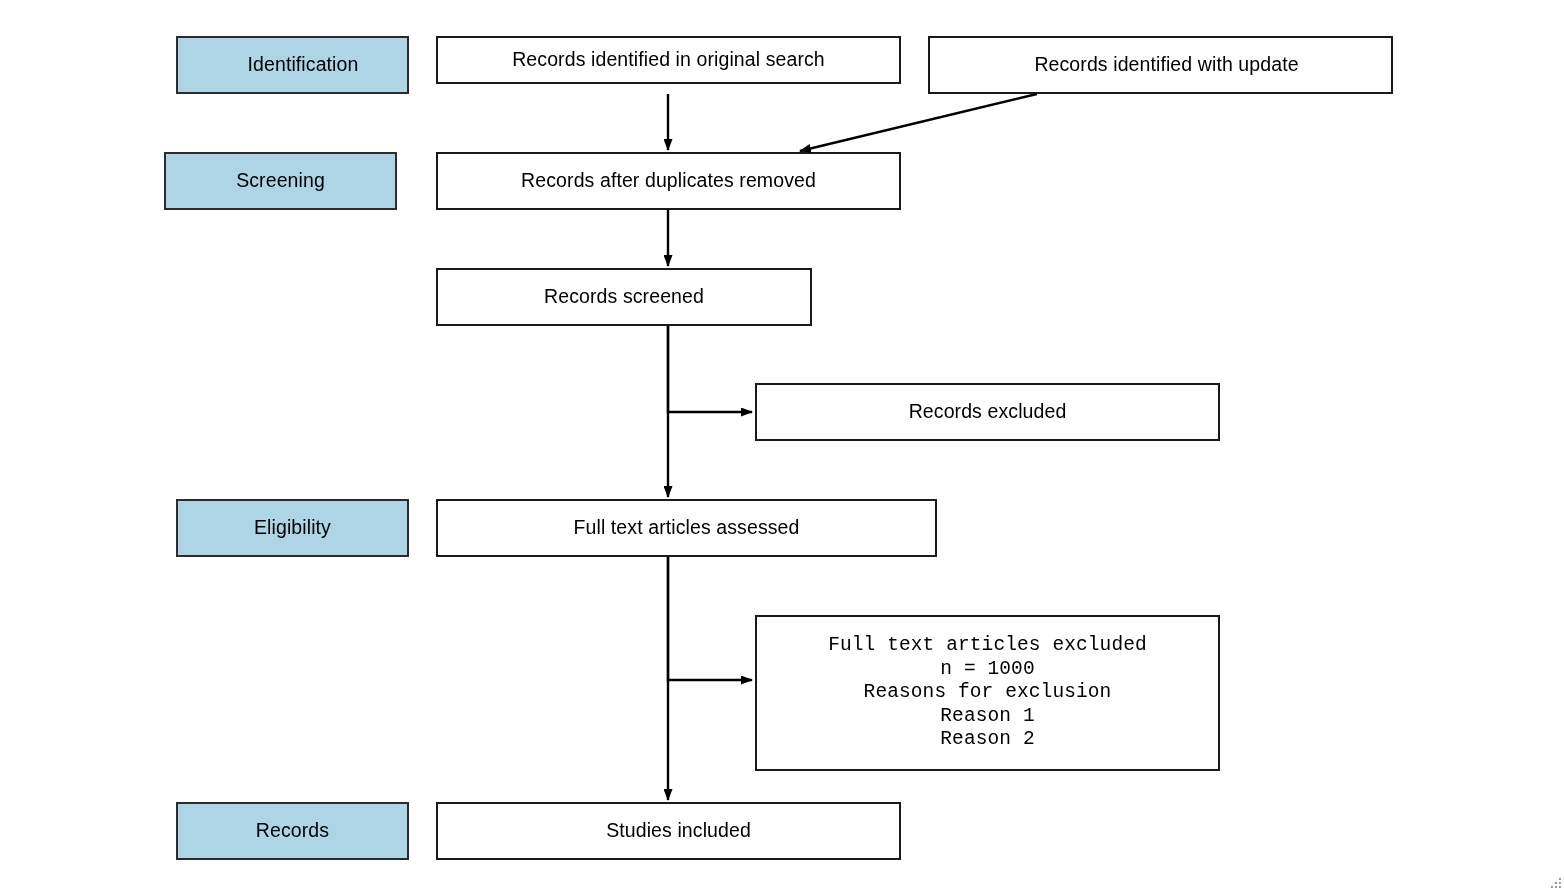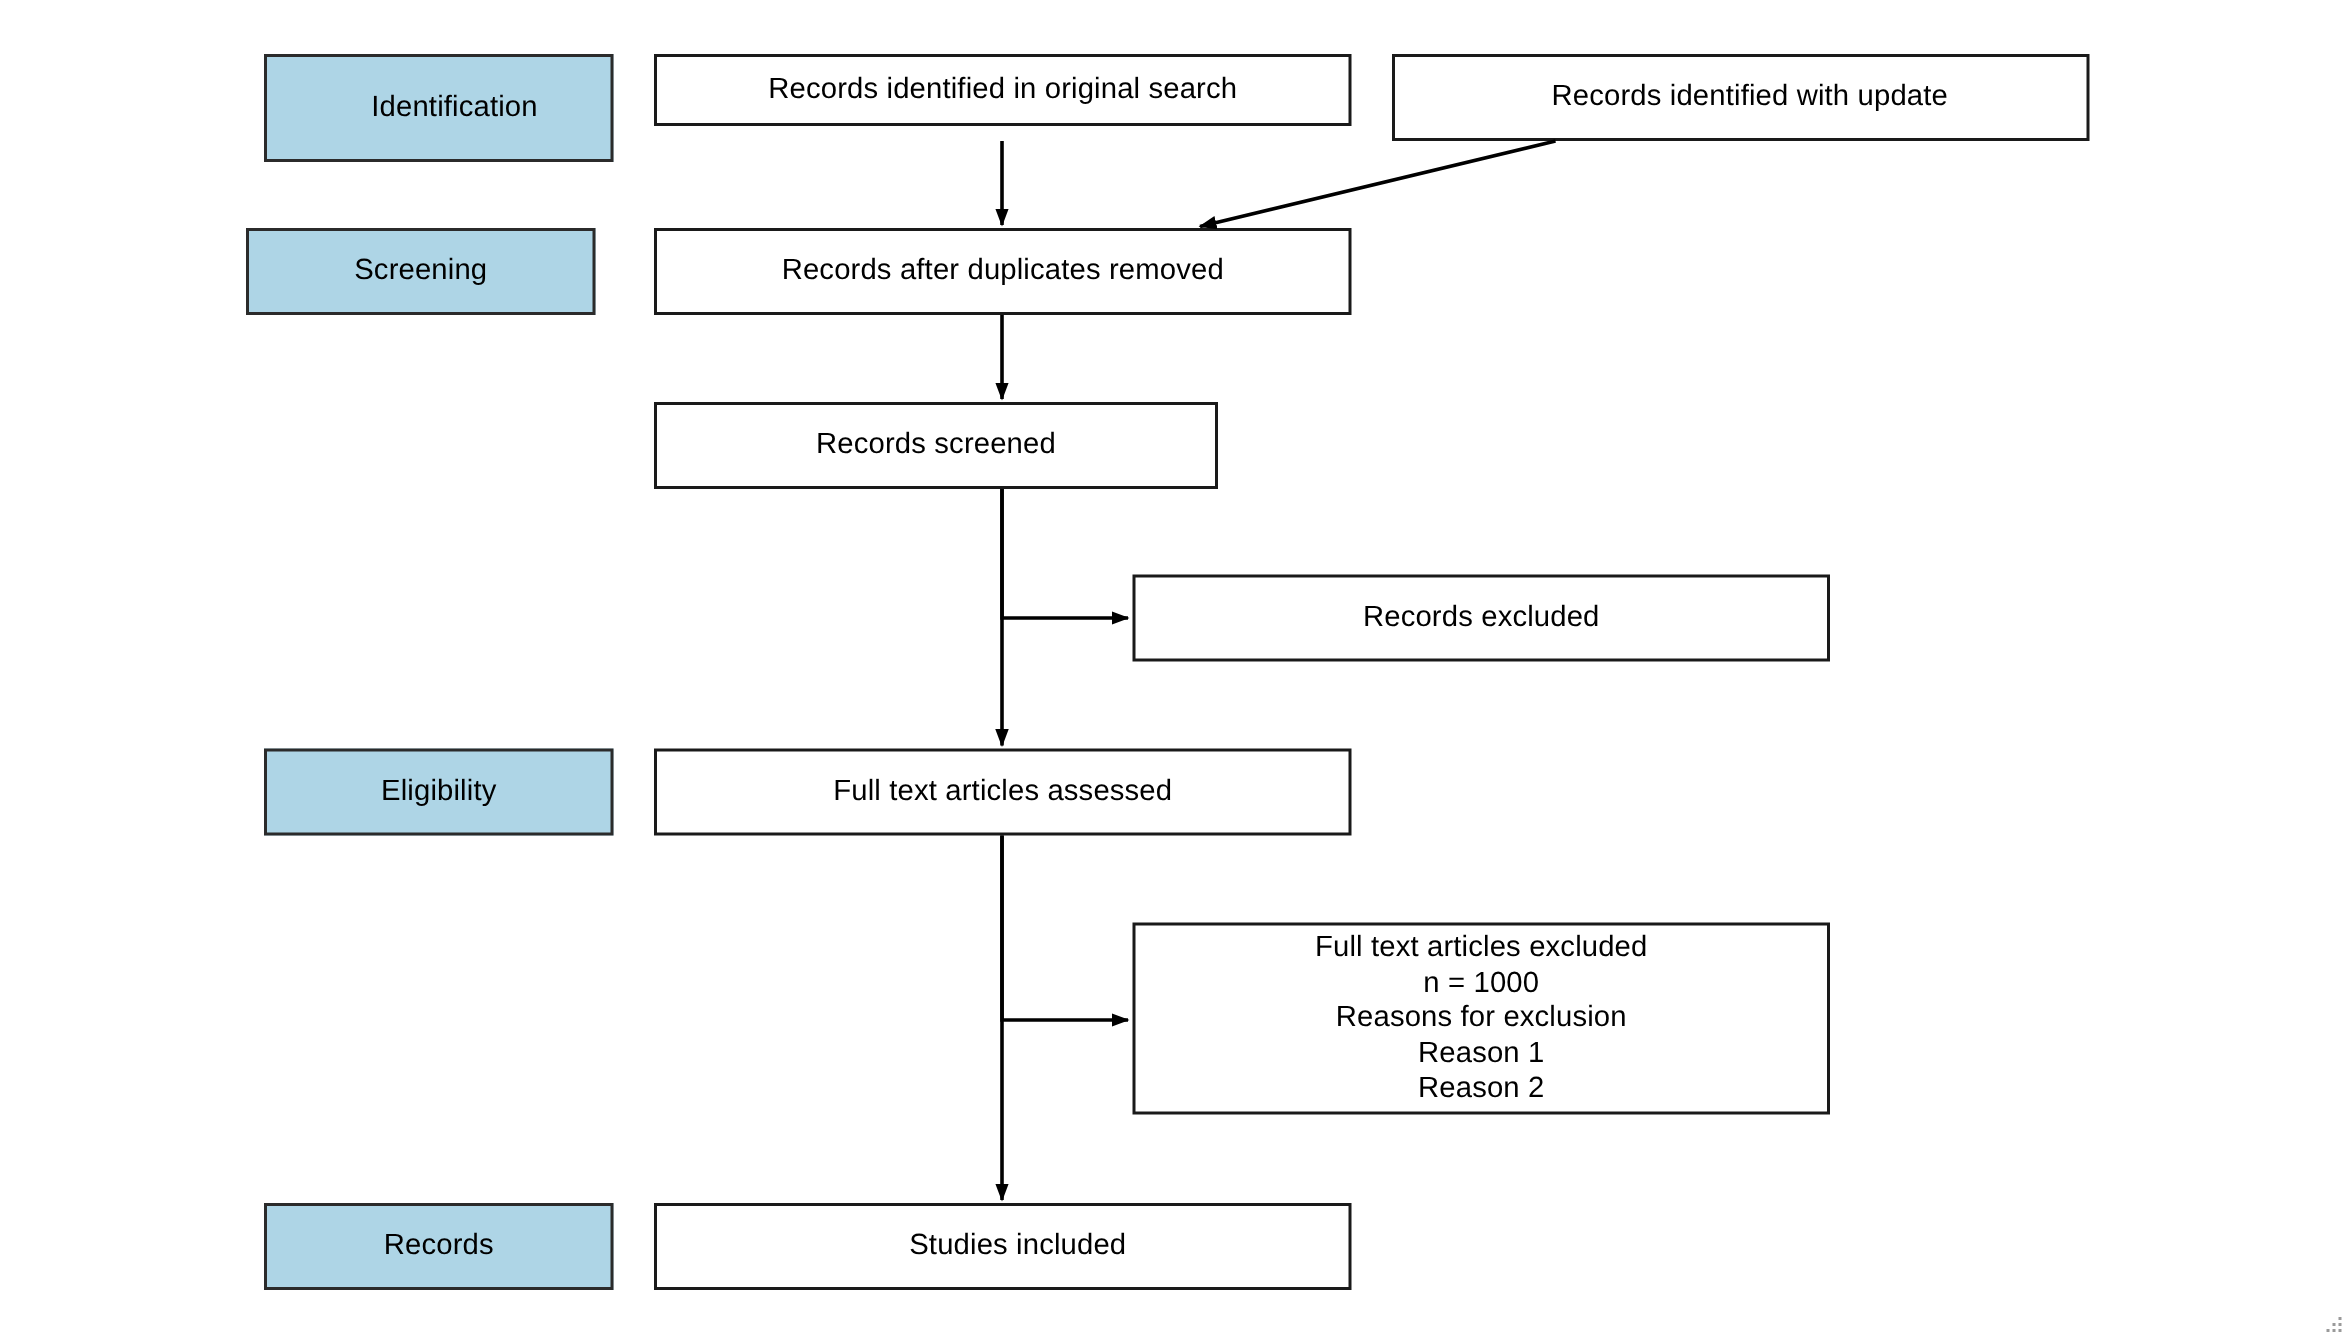--- a/index.html
+++ b/index.html
@@ -56,21 +56,21 @@
     bottom: 2px;
     width: 14px;
     height: 14px;
   }
 </style>
 </head>
 <body>
 
 <div id="canvas">
 
-  <div class="node stage" style="left:176px; top:36px; width:233px; height:72px;padding-left:21px;">
+  <div class="node stage" style="left:176px; top:36px; width:233px; height:58px;padding-left:21px;">
     <span class="label">Identification</span>
   </div>
 
   <div class="node stage" style="left:164px; top:152px; width:233px; height:58px;">
     <span class="label">Screening</span>
   </div>
 
   <div class="node stage" style="left:176px; top:499px; width:233px; height:58px;align-items:center;">
     <span class="label">Eligibility</span>
   </div>
@@ -92,25 +92,25 @@
   </div>
 
   <div class="node" style="left:436px; top:268px; width:376px; height:58px;">
     <span class="label">Records screened</span>
   </div>
 
   <div class="node" style="left:755px; top:383px; width:465px; height:58px;">
     <span class="label">Records excluded</span>
   </div>
 
-  <div class="node" style="left:436px; top:499px; width:465px; height:58px;">
+  <div class="node" style="left:436px; top:499px; width:501px; height:58px;">
     <span class="label">Full text articles assessed</span>
   </div>
 
-  <div class="node" style="left:755px; top:615px; width:465px; height:128px;">
+  <div class="node" style="left:755px; top:615px; width:465px; height:156px;font-family:Liberation Mono, monospace;">
     <span class="label">Full text articles excluded
 n = 1000
 Reasons for exclusion
 Reason 1
 Reason 2</span>
   </div>
 
   <div class="node" style="left:436px; top:802px; width:465px; height:58px;padding-left:20px;">
     <span class="label">Studies included</span>
   </div>

